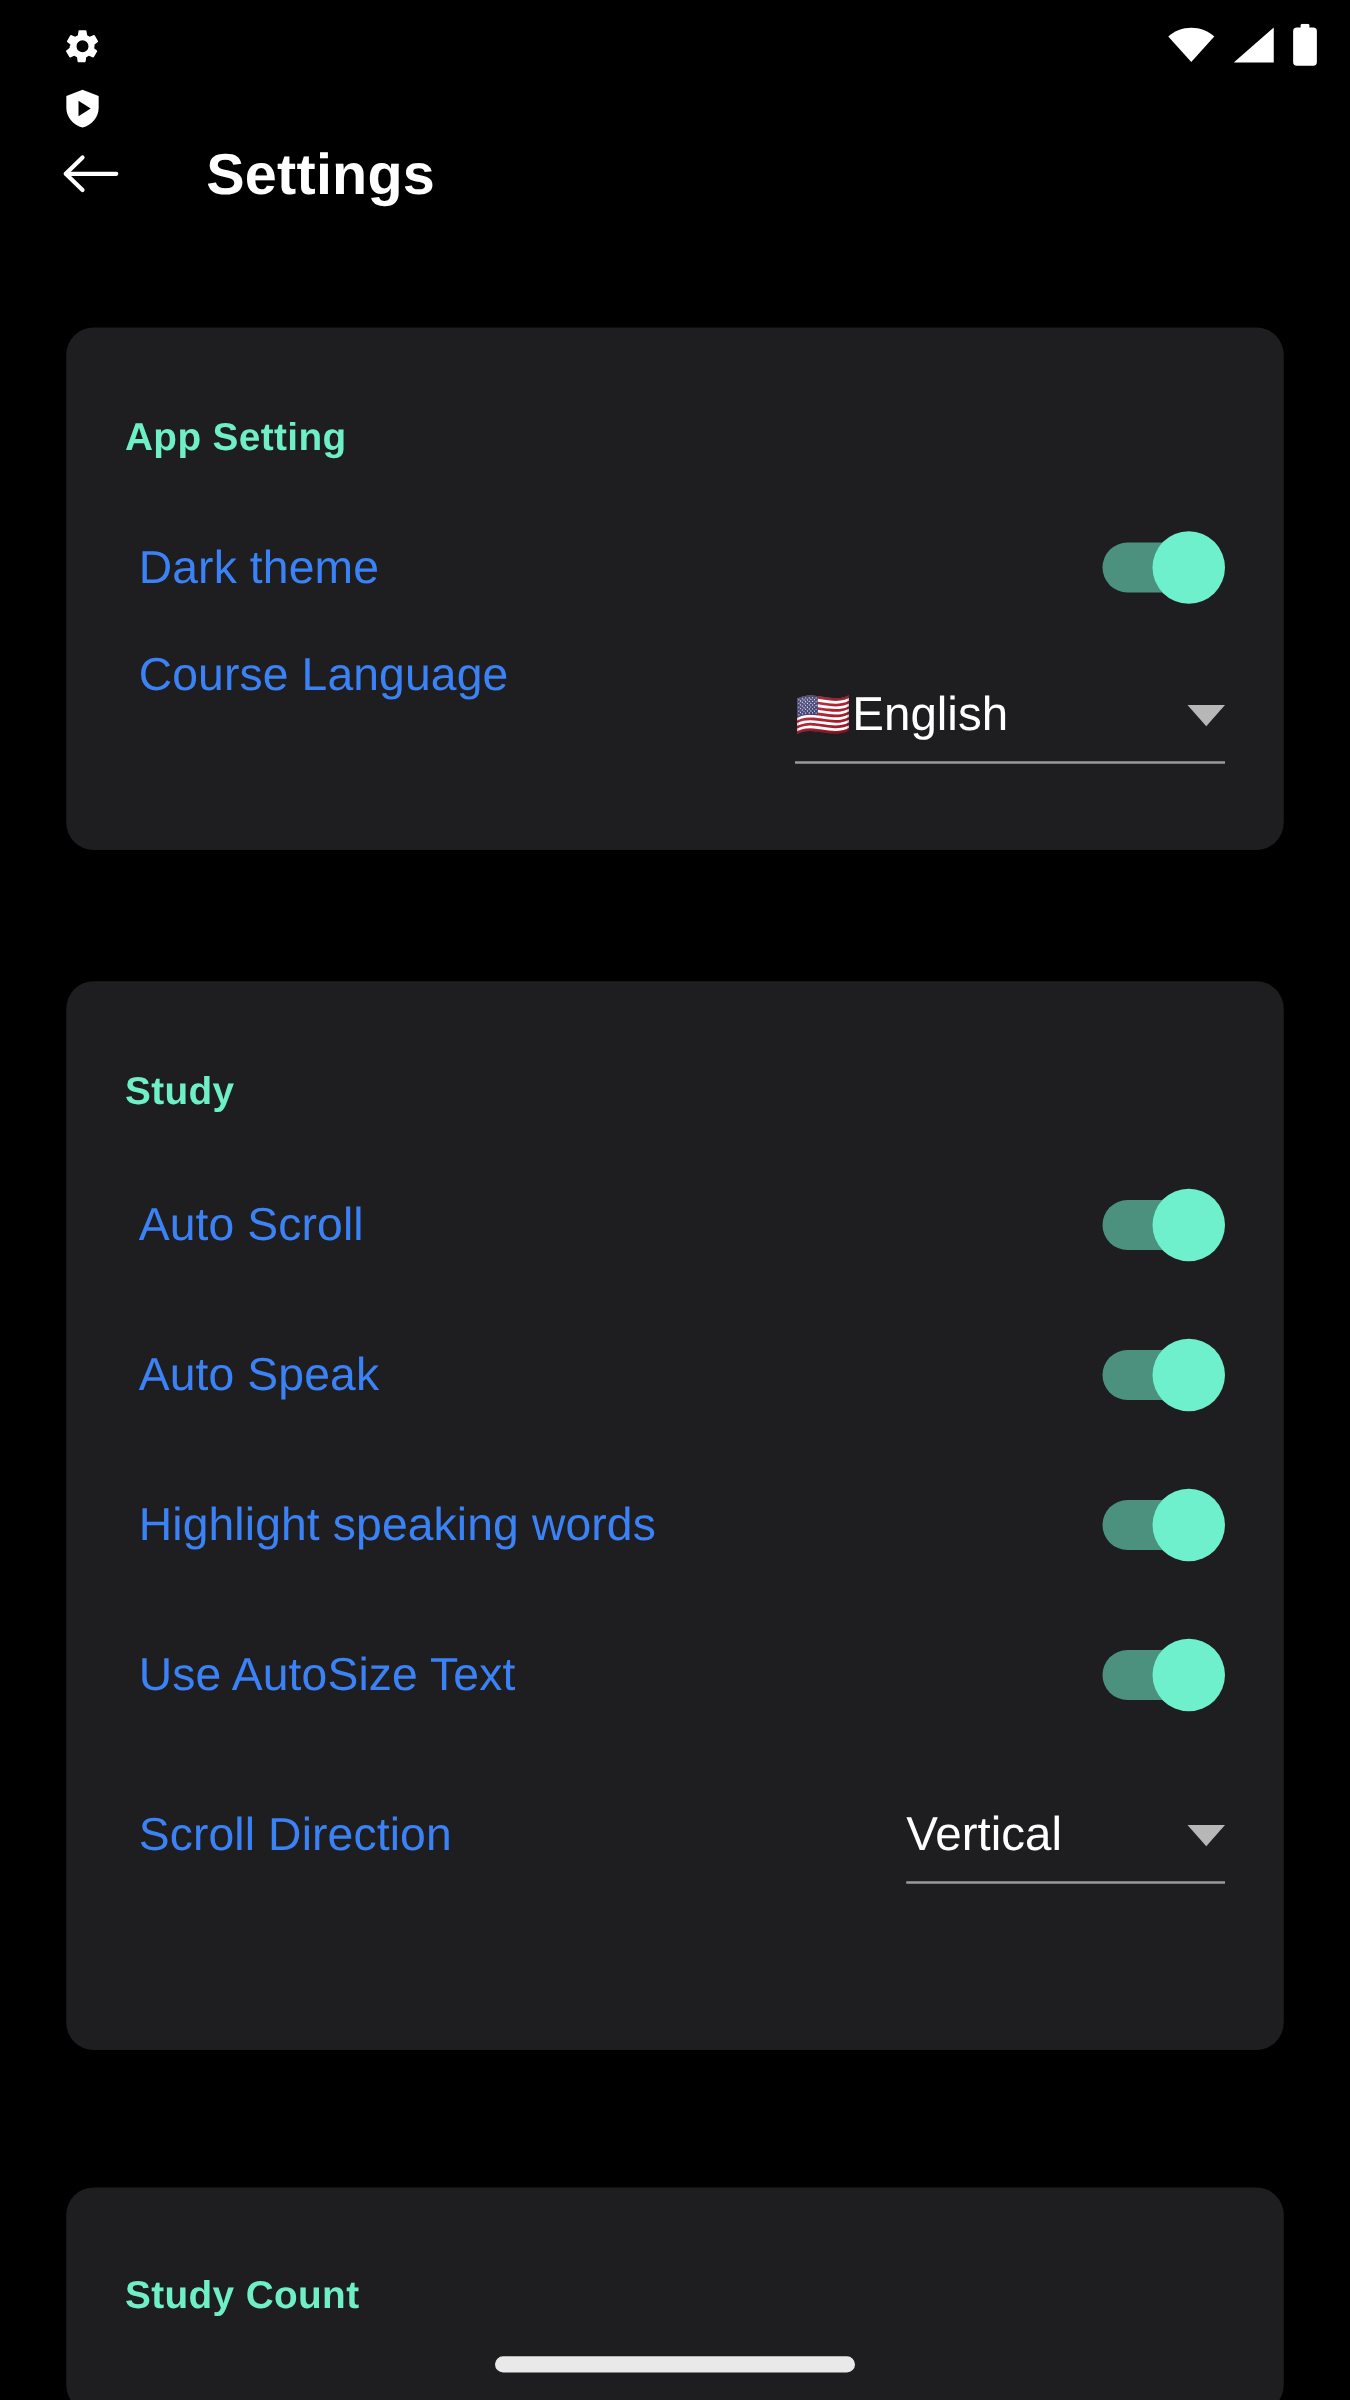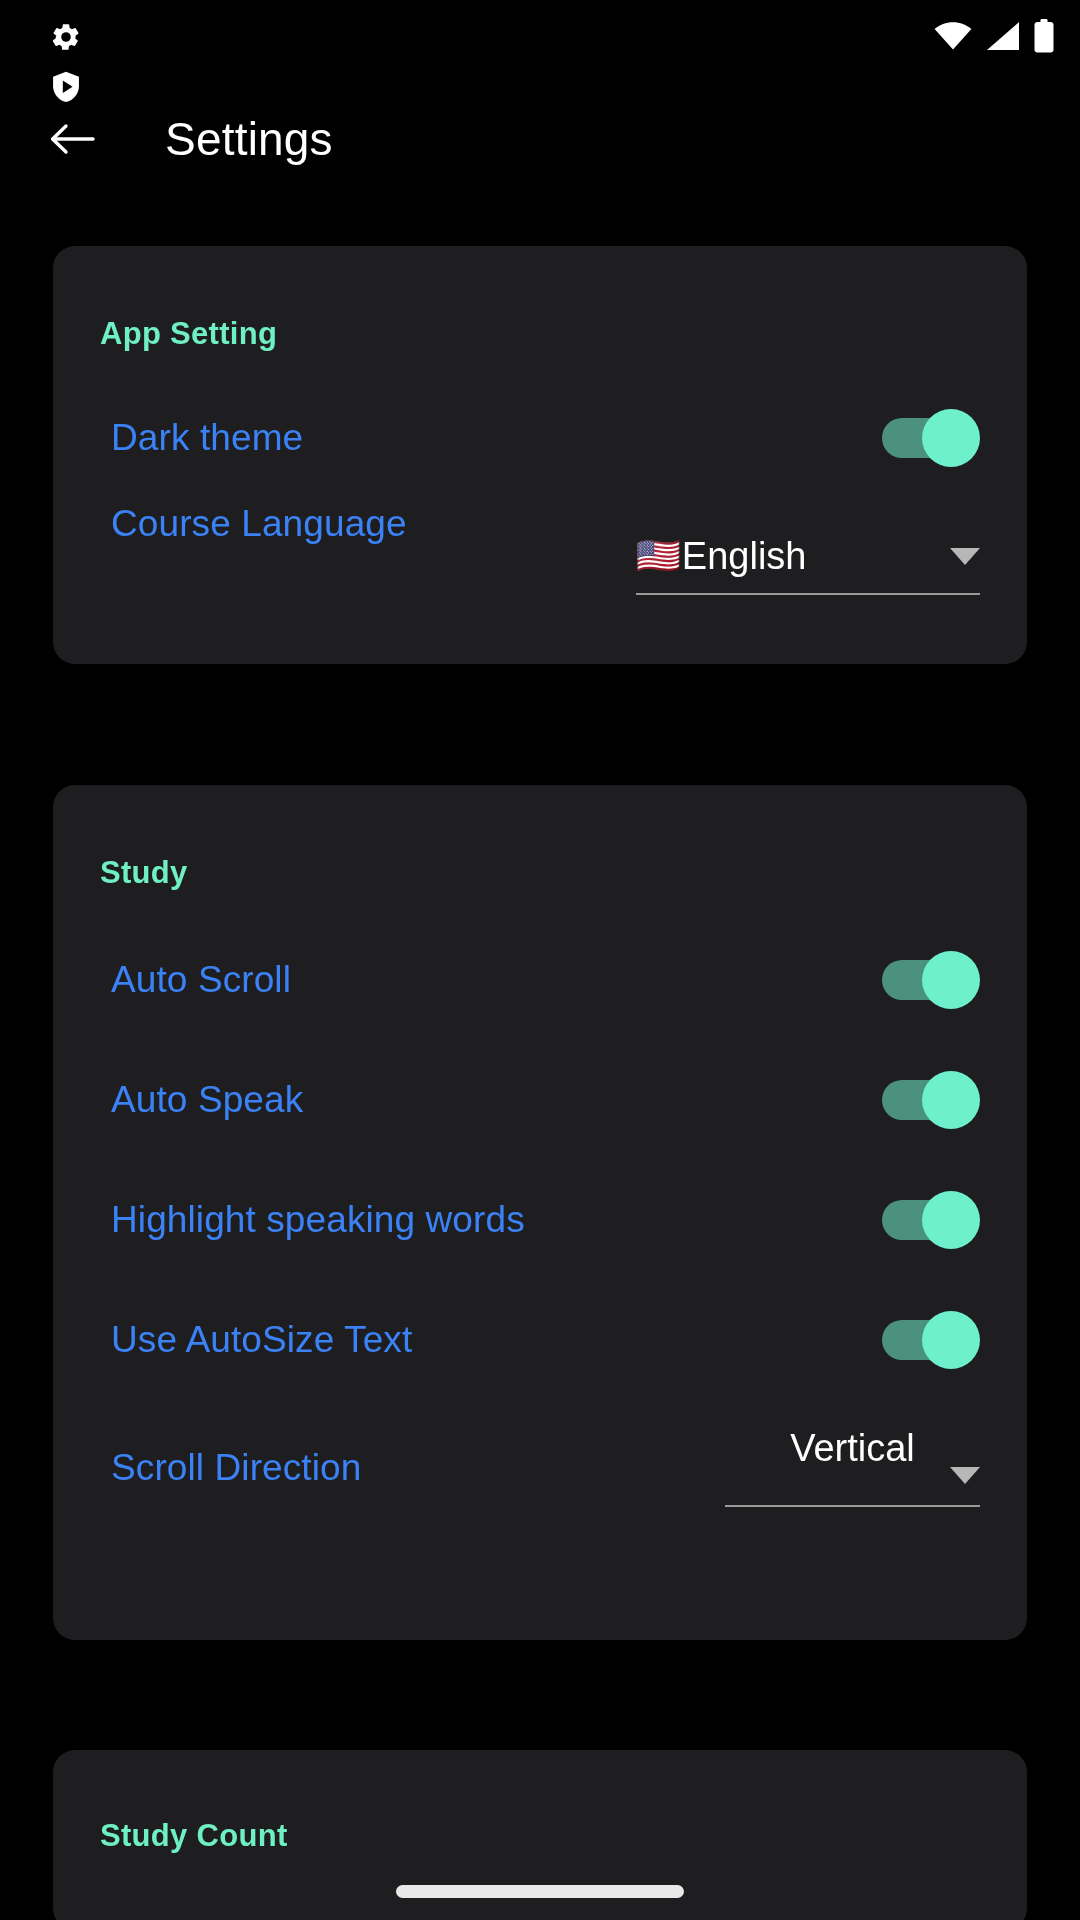--- a/index.html
+++ b/index.html
@@ -54,20 +54,21 @@
   .svg-ico { display: block; }
 
   
   .app-bar {
     position: absolute;
     top: 84px; left: 0;
     width: 1074px;
     height: 110px;
     display: flex;
     align-items: center;
+    font-weight: bold;
   }
   .back-btn {
     width: 96px;
     height: 96px;
     margin-left: 24px;
     display: flex;
     align-items: center;
     justify-content: center;
     border-radius: 50%;
     cursor: pointer;
@@ -82,21 +83,21 @@
 
   
   .card {
     position: absolute;
     left: 53px;
     width: 974px;
     background: #1e1e20;
     border-radius: 22px;
     box-sizing: border-box;
   }
-  .card-1 { top: 246px;  height: 418px; }
+  .card-1 { top: 262px;  height: 418px; }
   .card-2 { top: 785px;  height: 855px; }
   .card-3 { top: 1750px; height: 180px; }
 
   .card-title {
     position: absolute;
     left: 47px;
     color: #6ff0c4;
     font-size: 31px;
     font-weight: bold;
     letter-spacing: 0.3px;
@@ -188,21 +189,21 @@
     border-right: 15px solid transparent;
     border-top: 17px solid #b7b7b7;
   }
   .dropdown .dd-line {
     position: absolute;
     left: 0; bottom: 0;
     width: 344px;
     height: 2px;
     background: #9a9a9a;
   }
-  .dropdown.dd-narrow { width: 255px; flex-direction: column; }
+  .dropdown.dd-narrow { width: 255px; }
   .dropdown.dd-narrow .dd-line { width: 255px; }
 
   
   .gesture-bar {
     position: absolute;
     left: 50%;
     transform: translateX(-50%);
     bottom: 22px;
     width: 288px;
     height: 13px;

